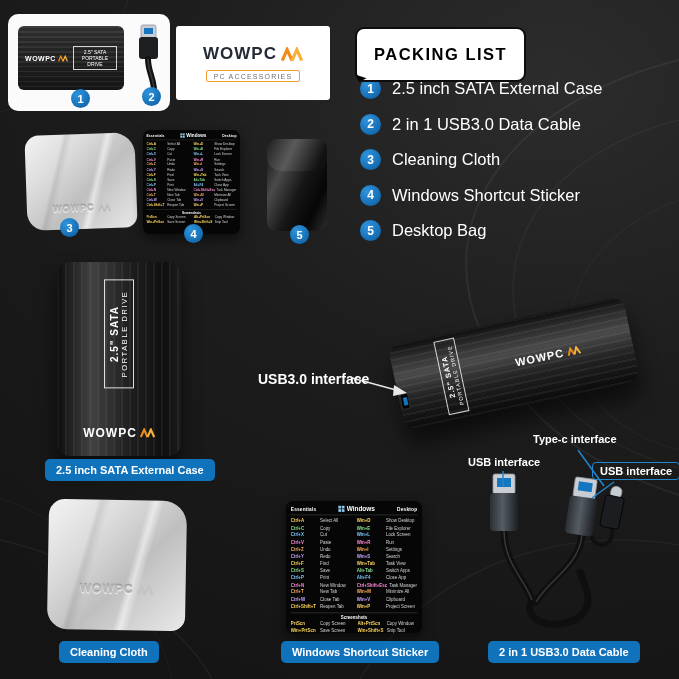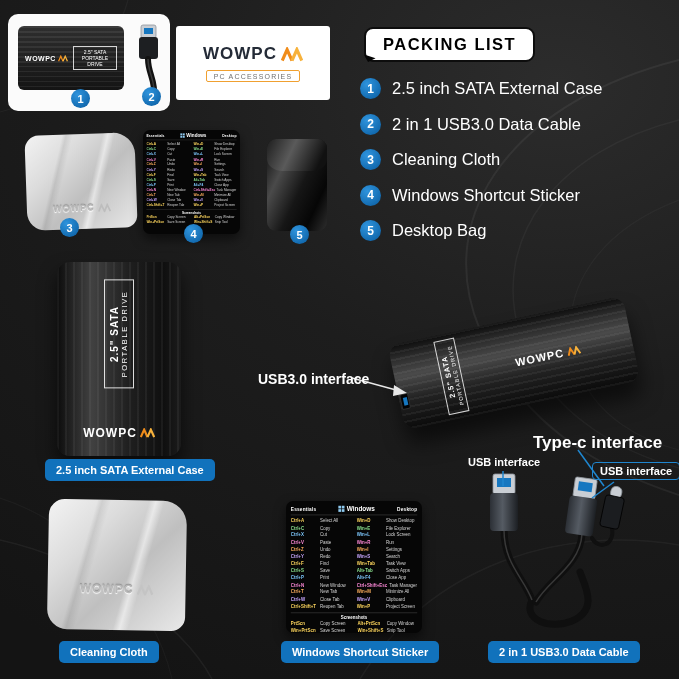--- a/index.html
+++ b/index.html
@@ -33,22 +33,22 @@
 
   
   #card-brand { position:absolute; left:176px; top:26px; width:154px; height:74px; background:#ffffff;
     border-radius:3px; display:flex; flex-direction:column; align-items:center; justify-content:center; gap:6px; }
   .brand-row { display:flex; align-items:center; gap:4px; }
   .brand-name { font-size:17px; font-weight:bold; color:#242b37; letter-spacing:1px; }
   .brand-tag { font-size:7px; color:#6f6f6f; letter-spacing:1.2px; border:1px solid #f0a030;
     padding:1.5px 7px; border-radius:2px; }
 
   
-  #packing-title { position:absolute; left:364px; top:27px; background:#fff;
-    border:2.5px solid #0d0d0d; border-radius:9px; padding:6px 17px;
+  #packing-title { position:absolute; left:355px; top:27px; background:#fff;
+    border:2.5px solid #0d0d0d; border-radius:9px; padding:16px 17px;
     font-size:16.5px; font-weight:bold; letter-spacing:1.5px; color:#000; z-index:2; }
   #packing-title::before { content:""; position:absolute; left:-4px; bottom:-8px;
     border:6px solid transparent; border-top-color:#050505; transform:rotate(18deg); z-index:-1; }
   #packing-list { position:absolute; left:360px; top:78px; list-style:none;
     display:flex; flex-direction:column; gap:14.5px; }
   .pl-item { display:flex; align-items:center; gap:11px; }
   .pl-badge { width:21px; height:21px; border-radius:50%; flex:0 0 auto;
     background: radial-gradient(circle at 35% 30%, #2f94dd, #1168ad 78%);
     color:#fff; font-size:12px; font-weight:bold; display:flex; align-items:center; justify-content:center; }
   .pl-label { color:#fff; font-size:16.5px; }
@@ -130,21 +130,21 @@
     color:#fff; border:1px solid rgba(255,255,255,.8); padding:2px 6px; text-align:center; white-space:nowrap; }
   .atext .l1 { display:block; font-size:7.5px; font-weight:bold; letter-spacing:.8px; }
   .atext .l2 { display:block; font-size:5.5px; letter-spacing:1px; }
   .alogo { position:absolute; right:52px; top:50%; transform:translateY(-50%);
     display:flex; align-items:center; gap:3px; color:#fff; font-weight:bold; font-size:11px; letter-spacing:1px; }
 
   
   .callout { position:absolute; color:#fff; font-size:14px; font-weight:bold; white-space:nowrap; z-index:4; }
   .callout.outlined { border:1.5px solid #1f86cf; border-radius:4px; padding:2px 7px; font-size:11px; }
   #callout-usb3 { left:258px; top:371px; }
-  #callout-typec { left:533px; top:433px; font-size:17px; }
+  #callout-typec { left:533px; top:433px; font-size:11px; }
   #callout-usb-left { left:468px; top:456px; font-size:11px; }
   #callout-usb-right { left:592px; top:462px; }
 
   #cable-photo { position:absolute; left:452px; top:468px; }
 </style>
 </head>
 <body>
 
 <div id="canvas">
 

